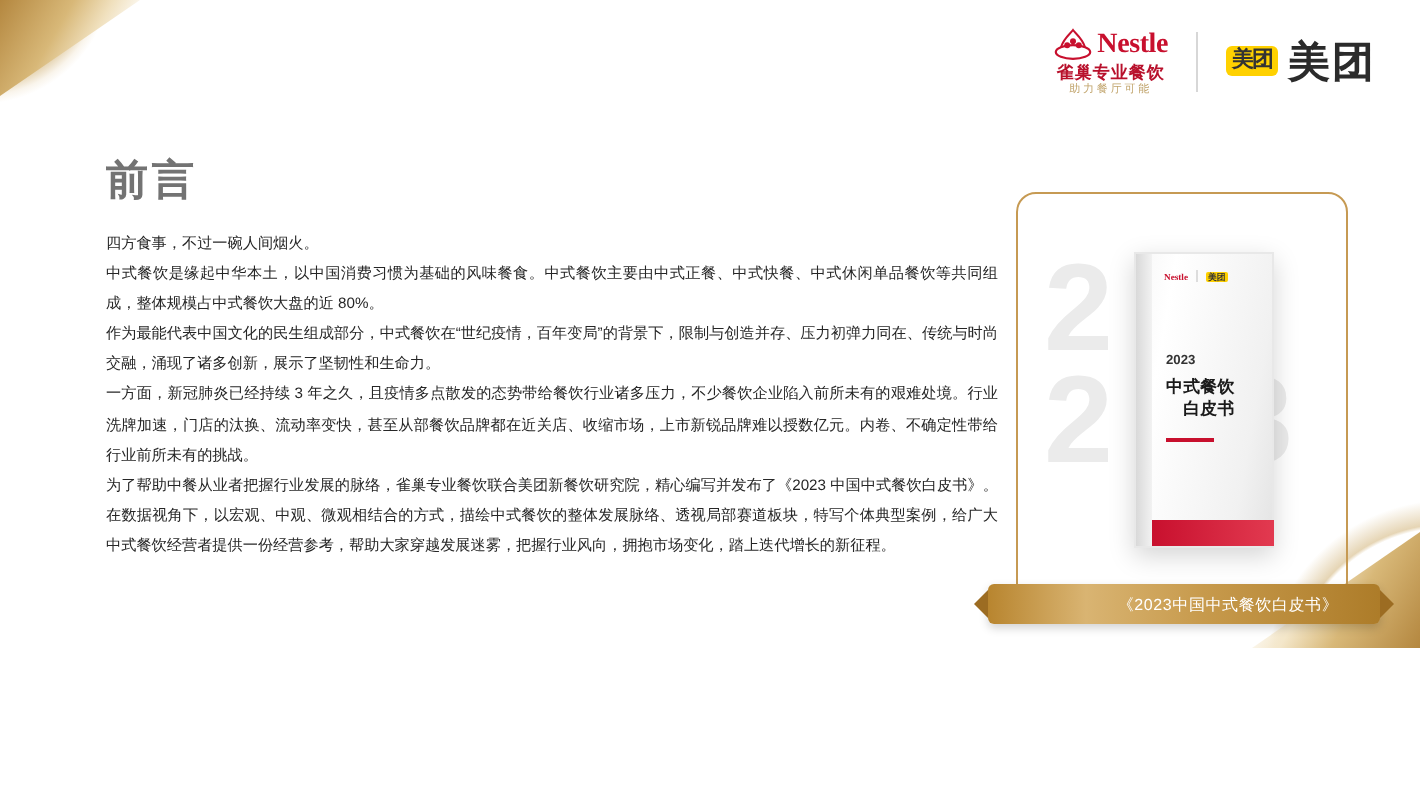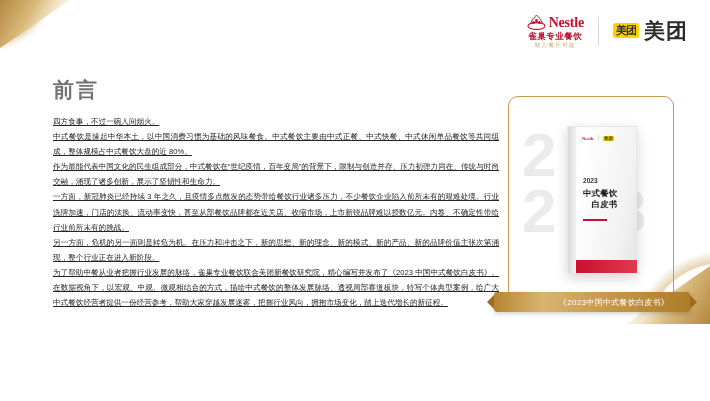--- a/index.html
+++ b/index.html
@@ -160,21 +160,20 @@
     top: 114px;
     width: 446px;
     font-size: 7.6px;
     line-height: 15.1px;
     color: #262626;
     text-align: justify;
   }
   .body-text p {
     margin: 0;
     text-indent: 0;
-    text-decoration: underline;
   }
   .signature {
     position: absolute;
     left: 53px;
     top: 357px;
     width: 446px;
     text-align: right;
     font-size: 8.2px;
     color: #262626;
     padding-right: 34px;
@@ -373,21 +372,20 @@
 
   </div>
 
   <div class="doc-title">前言</div>
 
   <div class="body-text">
     <p>四方食事，不过一碗人间烟火。</p>
     <p>中式餐饮是缘起中华本土，以中国消费习惯为基础的风味餐食。中式餐饮主要由中式正餐、中式快餐、中式休闲单品餐饮等共同组成，整体规模占中式餐饮大盘的近 80%。</p>
     <p>作为最能代表中国文化的民生组成部分，中式餐饮在“世纪疫情，百年变局”的背景下，限制与创造并存、压力初弹力同在、传统与时尚交融，涌现了诸多创新，展示了坚韧性和生命力。</p>
     <p>一方面，新冠肺炎已经持续 3 年之久，且疫情多点散发的态势带给餐饮行业诸多压力，不少餐饮企业陷入前所未有的艰难处境。行业洗牌加速，门店的汰换、流动率变快，甚至从部餐饮品牌都在近关店、收缩市场，上市新锐品牌难以授数亿元。内卷、不确定性带给行业前所未有的挑战。</p>
-    <p>另一方面，危机的另一面则是转危为机。在压力和冲击之下，新的思想、新的理念、新的模式、新的产品、新的品牌价值主张次第涌现，整个行业正在进入新阶段。</p>
     <p>为了帮助中餐从业者把握行业发展的脉络，雀巢专业餐饮联合美团新餐饮研究院，精心编写并发布了《2023 中国中式餐饮白皮书》。在数据视角下，以宏观、中观、微观相结合的方式，描绘中式餐饮的整体发展脉络、透视局部赛道板块，特写个体典型案例，给广大中式餐饮经营者提供一份经营参考，帮助大家穿越发展迷雾，把握行业风向，拥抱市场变化，踏上迭代增长的新征程。</p>
   </div>
 
   <div class="signature">2022年 12月</div>
 
   <div class="art-area">
     <div class="art-ring"></div>
 
     <div class="big-num num-2a">2</div>
     <div class="big-num num-0a">0</div>

